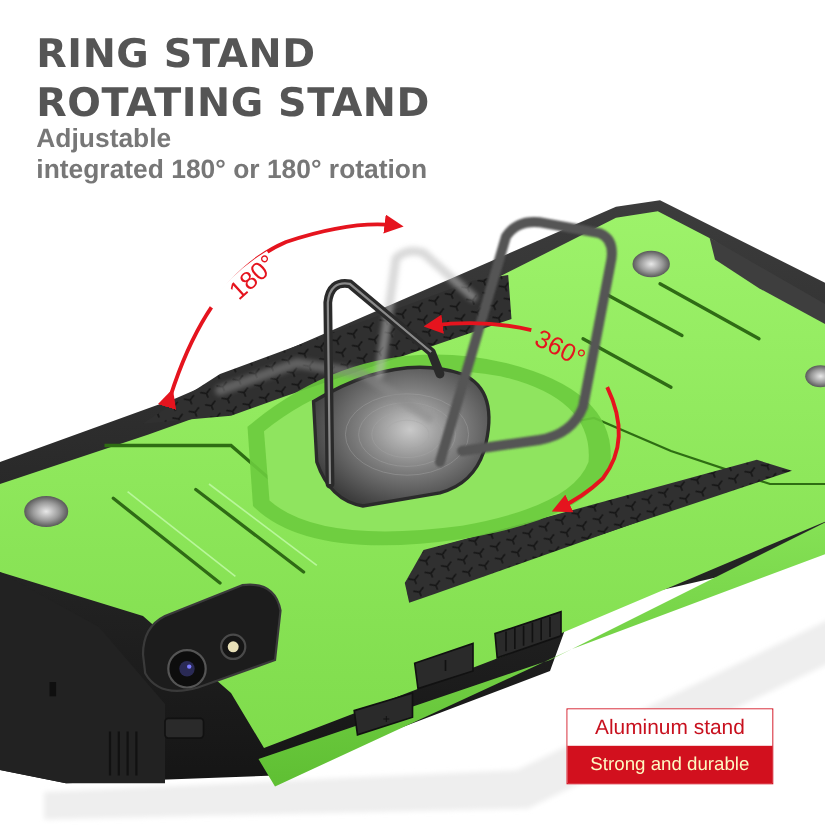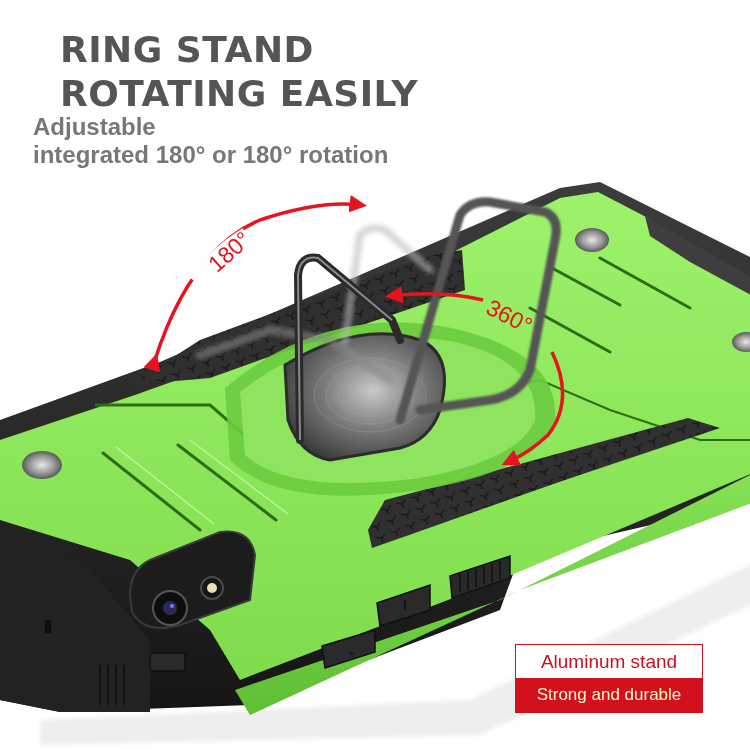--- a/index.html
+++ b/index.html
@@ -8,21 +8,21 @@
 
   .stage { position: absolute; left: 0; top: 0; width: 750px; height: 750px; }
   .illustration { position: absolute; left: 0; top: 0; width: 750px; height: 750px; }
 
   .headline {
     position: absolute; left: 33px; top: 28px;
     font-family: "DejaVu Sans", "Liberation Sans", sans-serif;
     font-weight: bold; color: #555555;
     font-size: 36px; line-height: 44px; letter-spacing: 0.5px;
   }
-  .headline div { white-space: nowrap; margin-left: 27px; }
+  .headline div { white-space: nowrap; }
 
   .subline {
     position: absolute; left: 33px; top: 113px;
     color: #777777; font-size: 24px; line-height: 28px;
     font-family: "Liberation Sans", sans-serif;
     font-weight: bold;
   }
   .subline div { white-space: nowrap; }
 
   .angle-label {
@@ -183,21 +183,21 @@
         <line x1="476" y1="569" x2="476" y2="587"></line>
         <line x1="484" y1="566" x2="484" y2="584"></line>
         <line x1="492" y1="563" x2="492" y2="582"></line>
         <line x1="500" y1="561" x2="500" y2="579"></line>
       </g>
     </g>
   </svg>
 
   <div class="headline">
     <div>RING STAND</div>
-    <div>ROTATING EASILY</div>
+    <div>ROTATING STAND</div>
   </div>
 
   <div class="subline">
     <div>Adjustable</div>
     <div>integrated 180° or 180° rotation</div>
   </div>
 
   <div class="angle-label angle-180">180°</div>
   <div class="angle-label angle-360">360°</div>
 

